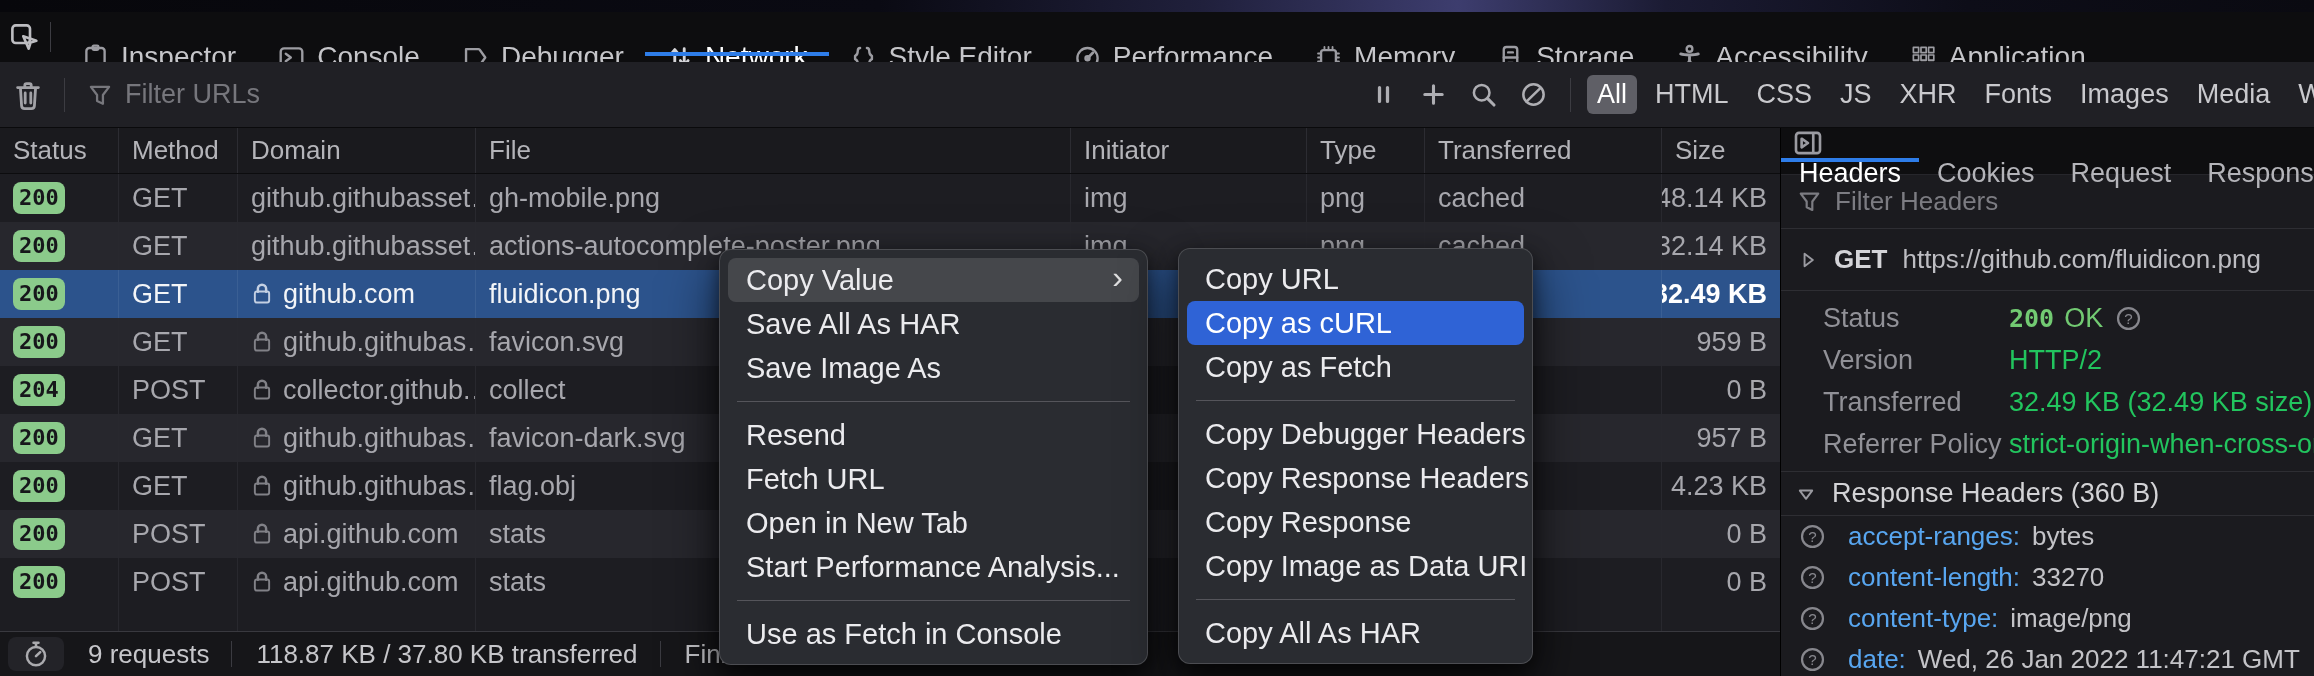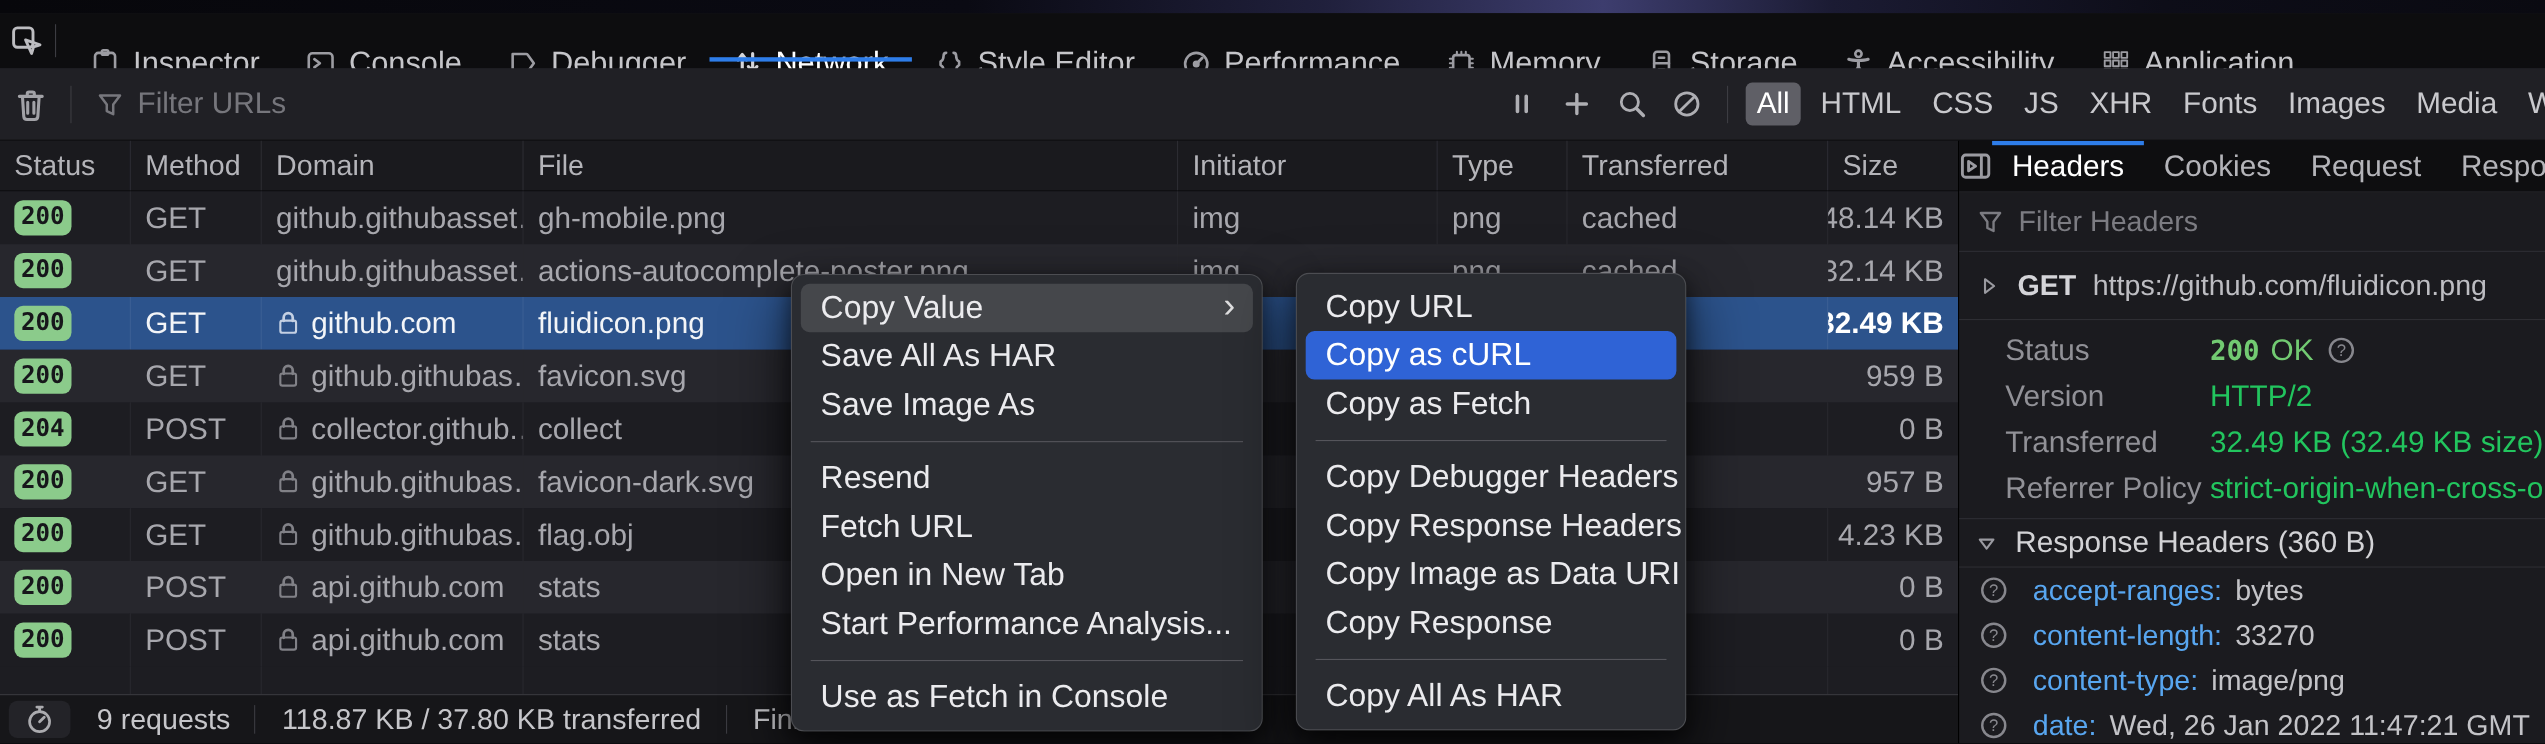--- a/index.html
+++ b/index.html
@@ -66,21 +66,21 @@
   .statusbar{position:absolute;left:0;top:631px;width:1780px;height:45px;box-sizing:border-box;background:#161619;
              border-top:1px solid #39393f;display:flex;align-items:center;font-size:26px;color:#c6c6ca;}
   .sb-chip{margin-left:8px;width:56px;height:34px;background:#232328;border-radius:8px;display:flex;align-items:center;justify-content:center;color:#ababaf;flex:none;}
   .sb-chip svg{width:28px;height:28px;}
   .sb-item{margin-left:24px;white-space:nowrap;}
   .sb-sep{width:1px;height:26px;background:#3b3b41;margin:0 0 0 22px;}
 
   
   .panel{position:absolute;left:1780px;top:128px;width:534px;height:548px;box-sizing:border-box;background:#1b1b1f;
          border-left:1px solid #000;overflow:hidden;}
-  .p-tabs{height:46px;background:#0e0e10;display:flex;align-items:stretch;border-bottom:1px solid #26262b;}
+  .p-tabs{height:46px;background:#0e0e10;display:flex;align-items:stretch;border-bottom:1px solid #26262b;flex-direction:column;}
   .p-toolbox{width:54px;display:flex;align-items:center;justify-content:center;color:#9b9ba1;}
   .p-toolbox svg{width:30px;height:30px;}
   .p-tab{position:relative;display:flex;align-items:center;padding:0 18px;font-size:27px;color:#b4b4b9;white-space:nowrap;}
   .p-tab.active{color:#fff;}
   .p-tab.active::before{content:"";position:absolute;top:0;left:0;right:0;height:4px;background:#2e7de9;}
   .p-filter{height:54px;box-sizing:border-box;border-bottom:1px solid #2e2e33;display:flex;align-items:center;
             padding-left:16px;gap:13px;color:#7c7c82;font-size:26px;}
   .p-filter svg{width:25px;height:25px;}
   .p-request{height:62px;box-sizing:border-box;border-bottom:1px solid #2e2e33;display:flex;align-items:center;
              padding-left:16px;gap:15px;font-size:26px;}
@@ -732,25 +732,25 @@
 
       <div class="m-item">
         <span>Copy Debugger Headers</span>
       </div>
 
       <div class="m-item">
         <span>Copy Response Headers</span>
       </div>
 
       <div class="m-item">
+        <span>Copy Response</span>
+      </div>
+
+      <div class="m-item">
         <span>Copy Image as Data URI</span>
-      </div>
-
-      <div class="m-item">
-        <span>Copy Response</span>
       </div>
 
       <div class="m-item m-sep">
         <span></span>
       </div>
 
       <div class="m-item">
         <span>Copy All As HAR</span>
       </div>
     </div>

